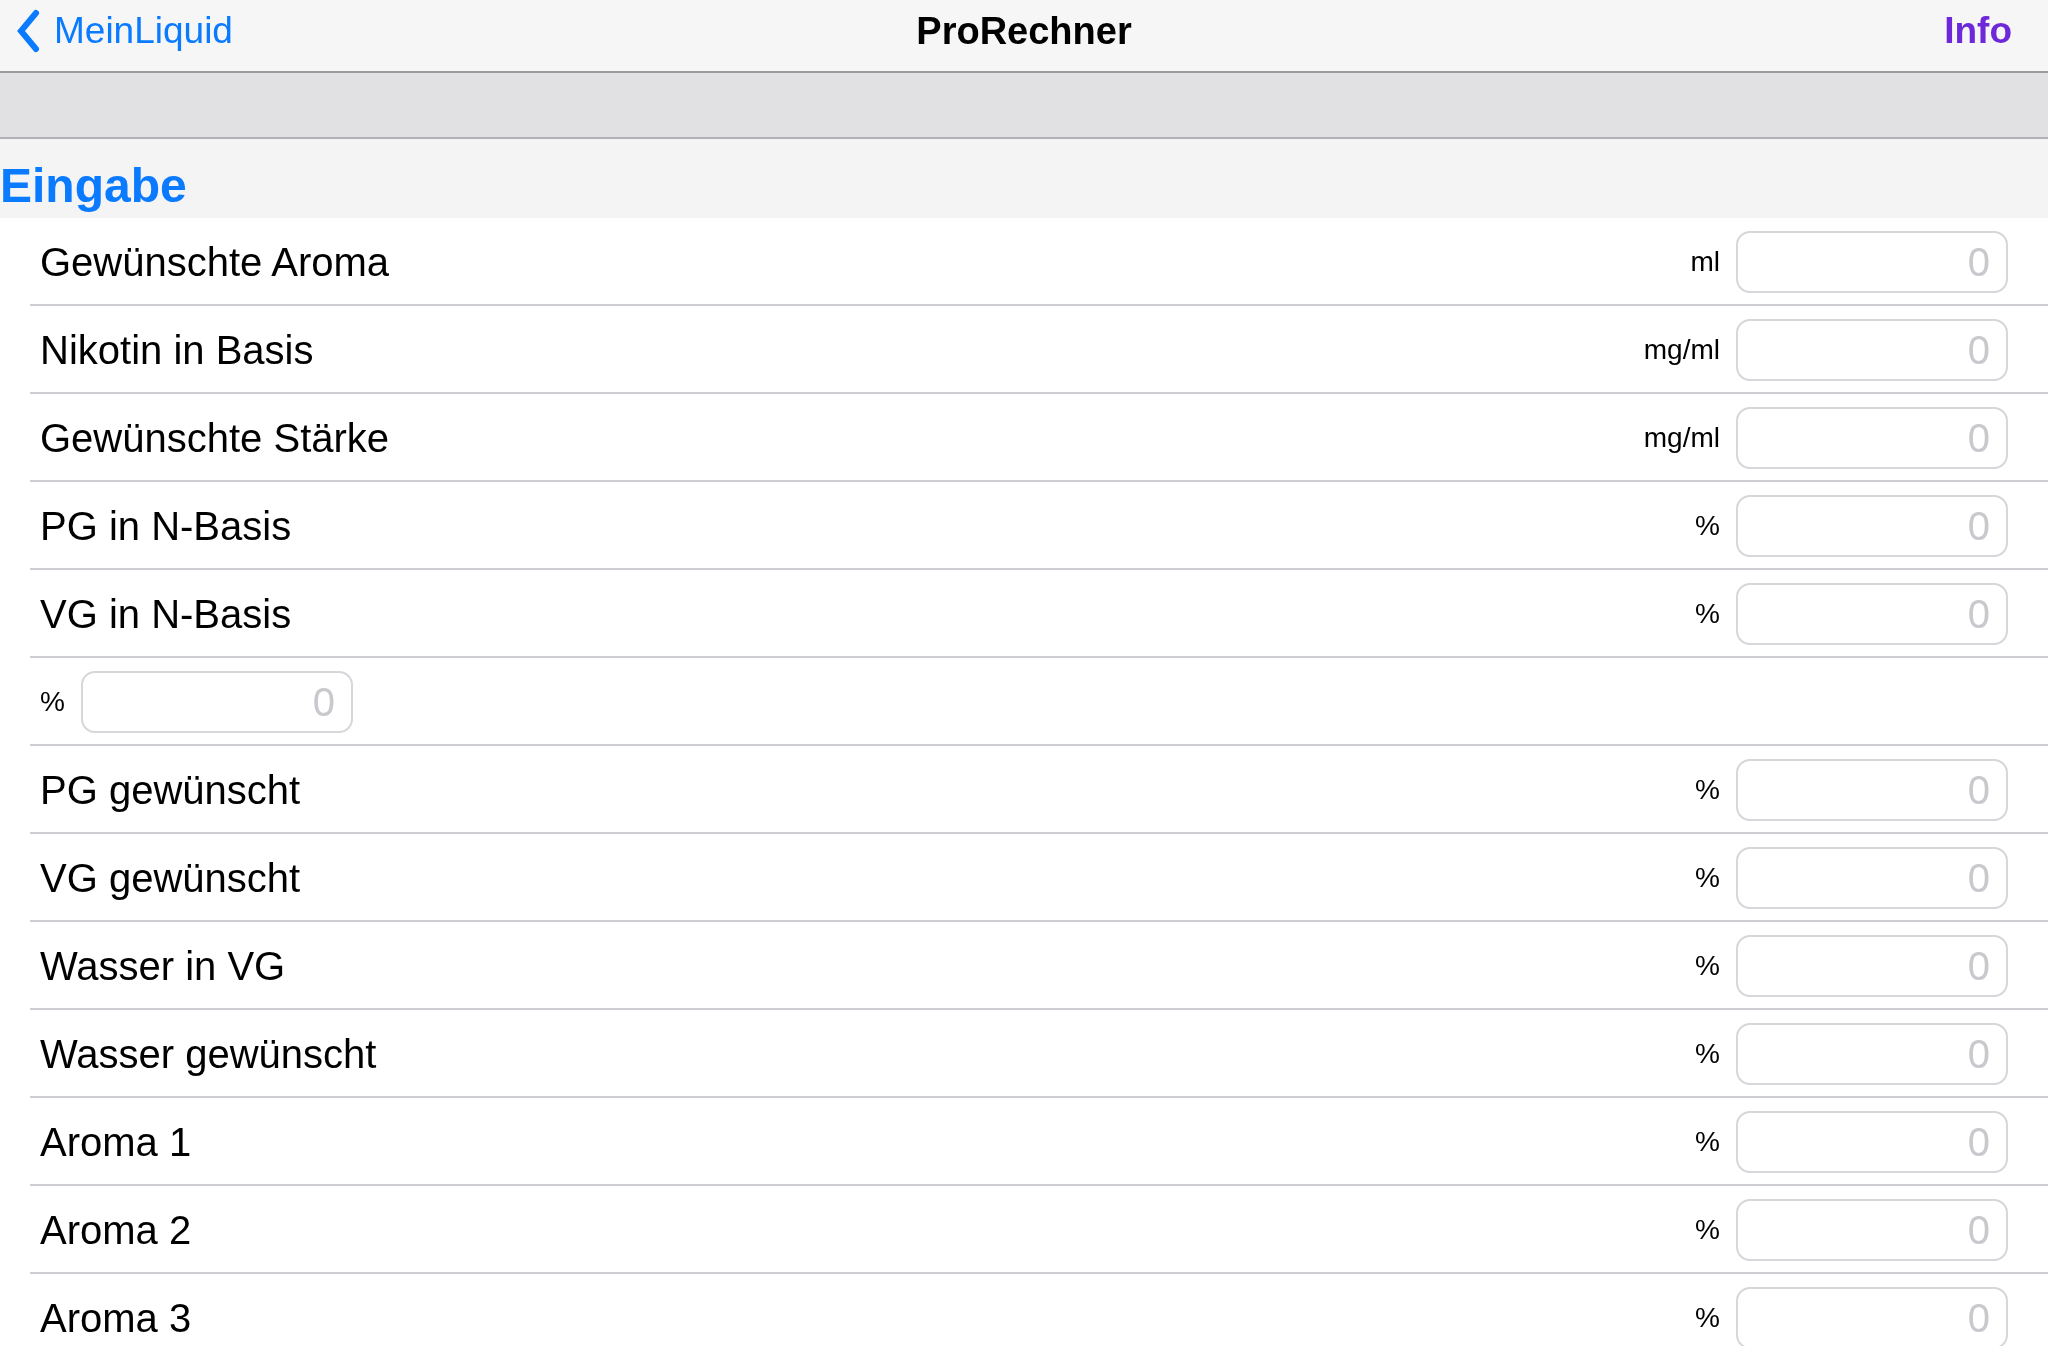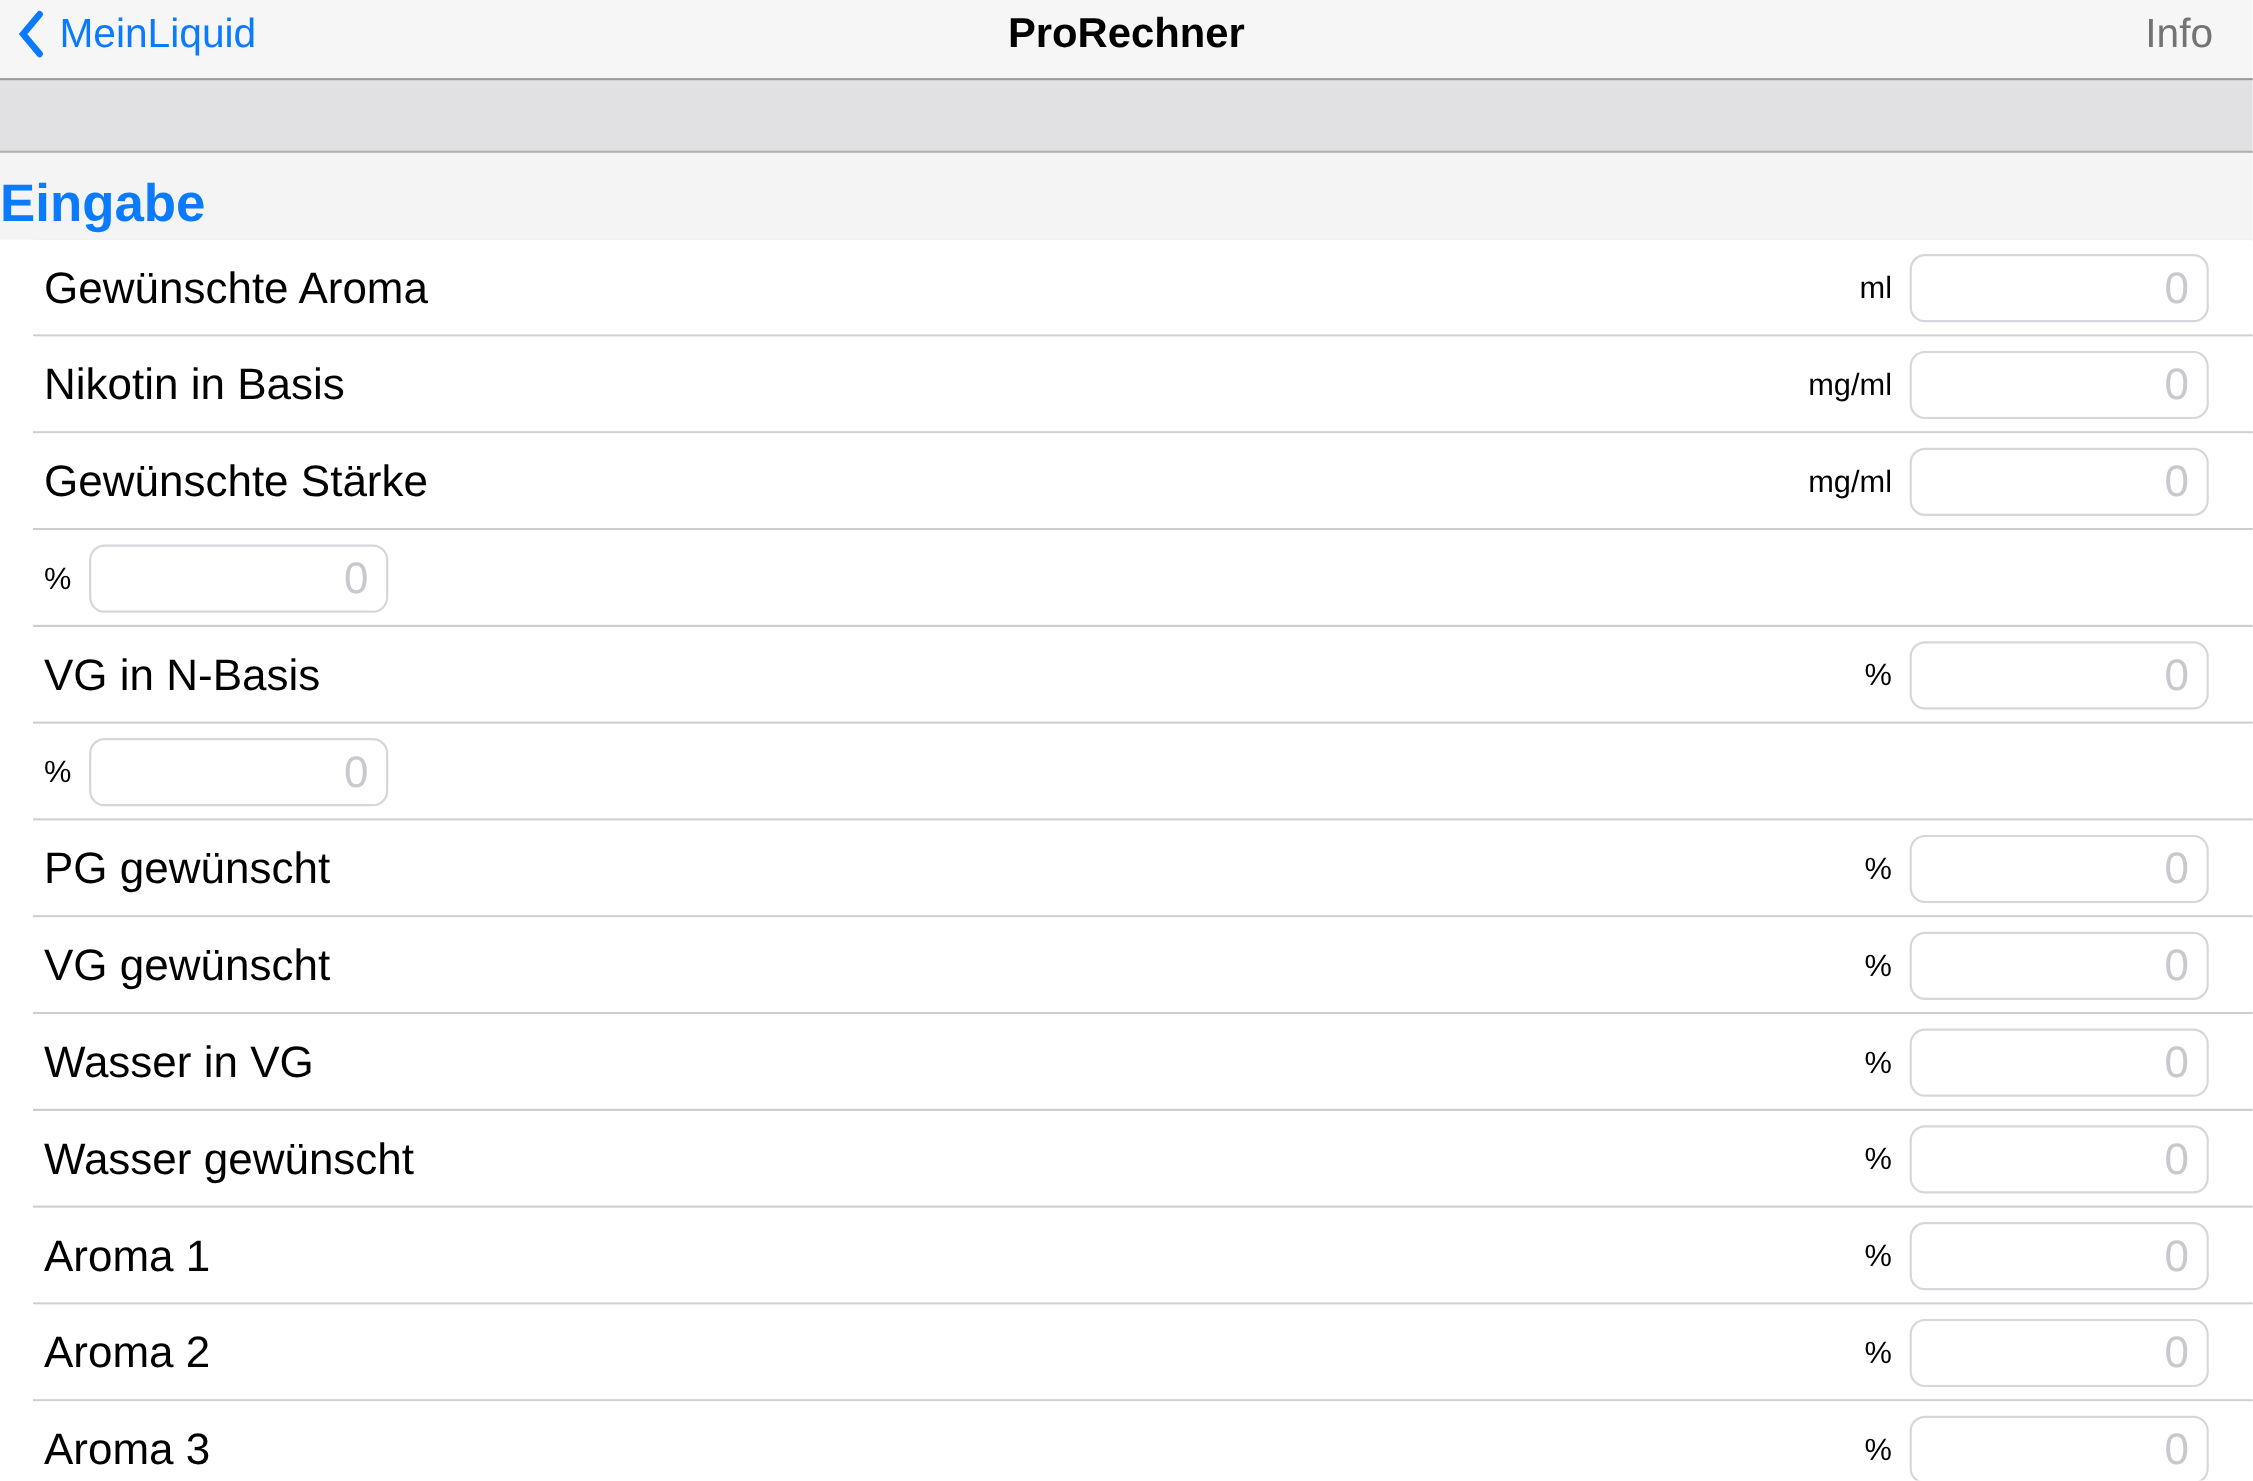--- a/index.html
+++ b/index.html
@@ -40,25 +40,26 @@
     position: absolute;
     left: 50%;
     top: calc(50% - 5px);
     transform: translate(-50%, -50%);
     font-size: 38px;
     font-weight: 700;
     color: #000000;
     white-space: nowrap;
   }
   .nav-right {
-    color: #737373;
+    color: #6d28d9;
     font-size: 37px;
     cursor: pointer;
     position: relative;
     top: -5px;
+    font-weight: bold;
   }
 
   
   .ad-band {
     height: 64px;
     background: #e1e1e3;
     border-bottom: 2px solid #b1b1b5;
   }
 
   
@@ -160,20 +161,21 @@
     <span class="row-label">Nikotin in Basis</span>
     <span class="row-unit">mg/ml</span>
     <input class="field" type="text" placeholder="0" style="">
   </div>
   <div class="row">
     <span class="row-label">Gewünschte Stärke</span>
     <span class="row-unit">mg/ml</span>
     <input class="field" type="text" placeholder="0" style="">
   </div>
   <div class="row">
+    <span class="row-label">PG in N-Basis</span>
     <span class="row-unit">%</span>
     <input class="field" type="text" placeholder="0" style="">
   </div>
   <div class="row">
     <span class="row-label">VG in N-Basis</span>
     <span class="row-unit">%</span>
     <input class="field" type="text" placeholder="0" style="">
   </div>
   <div class="row">
     <span class="row-unit">%</span>

